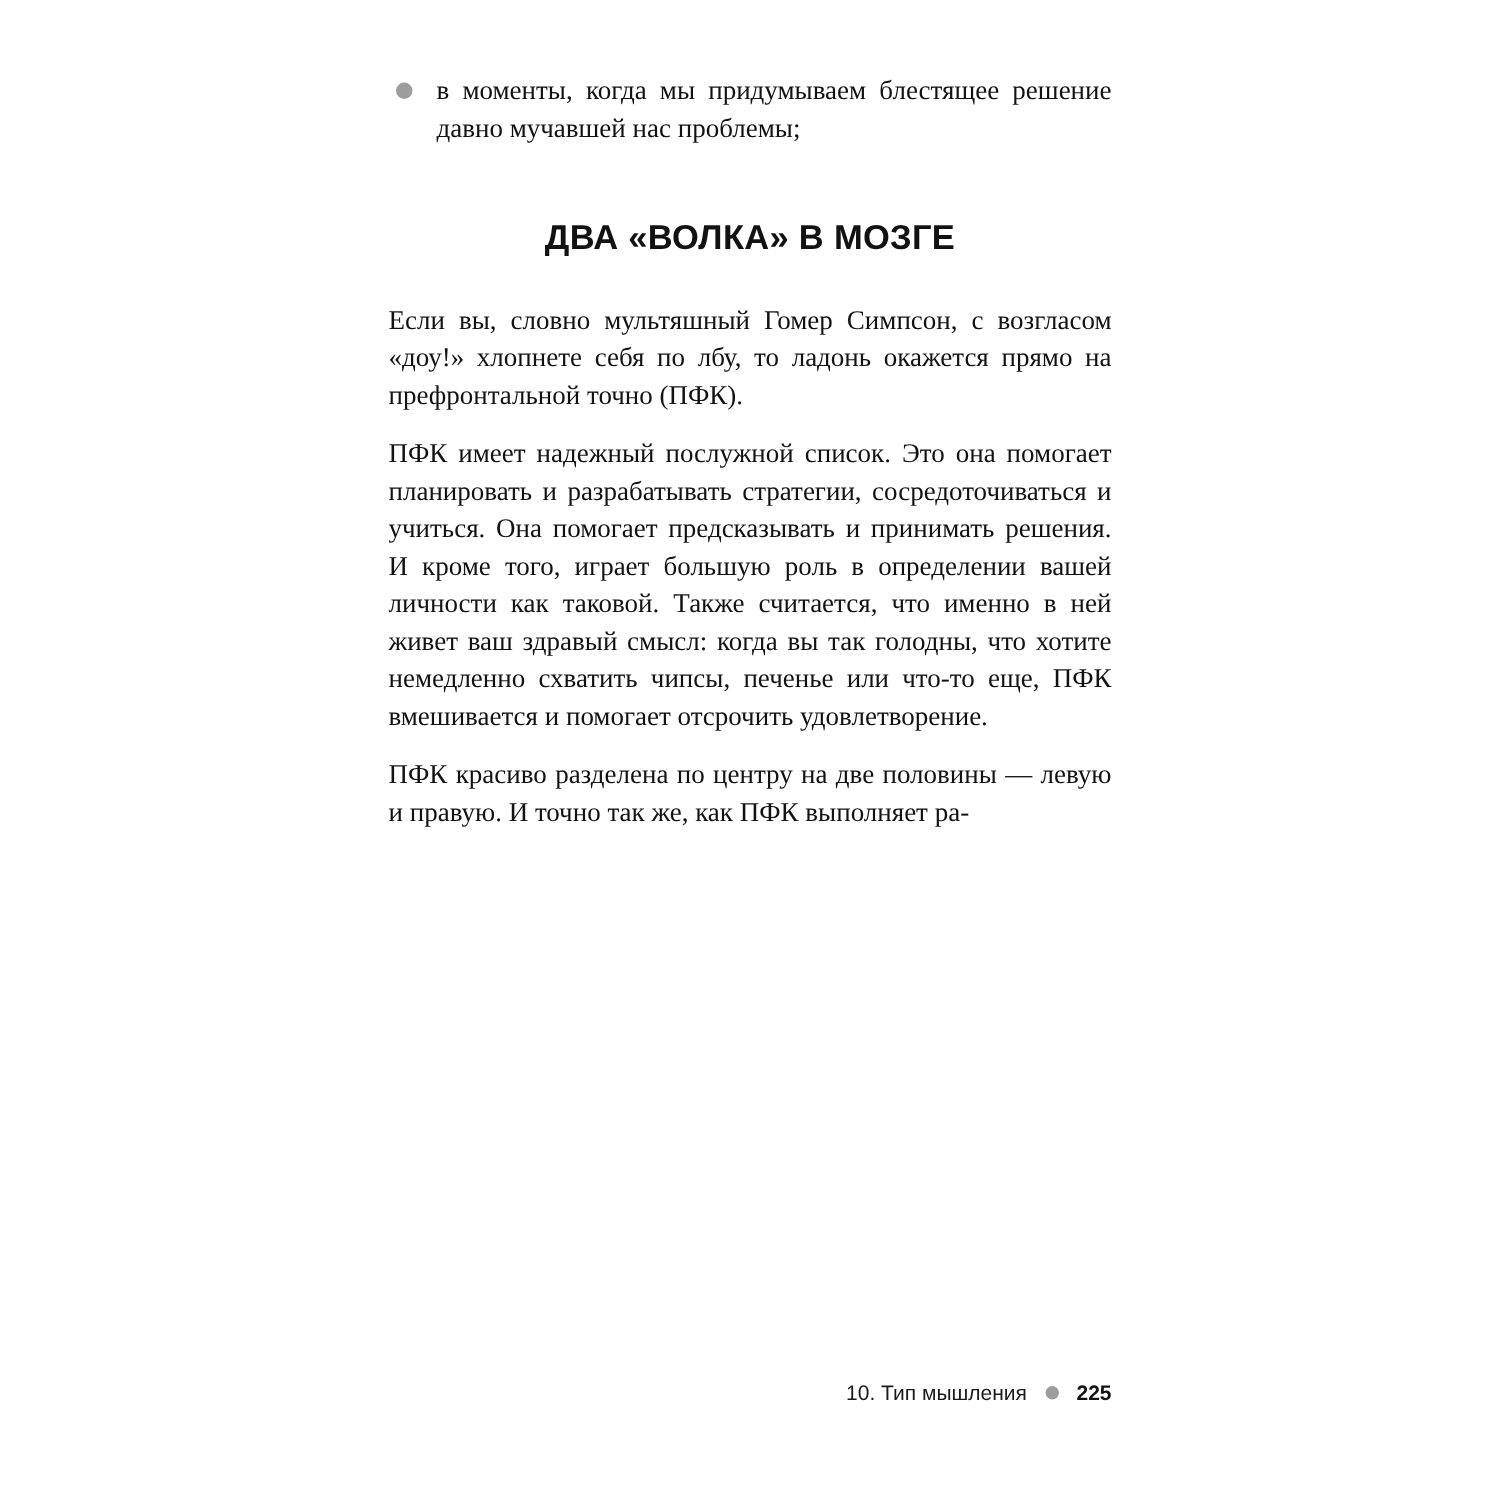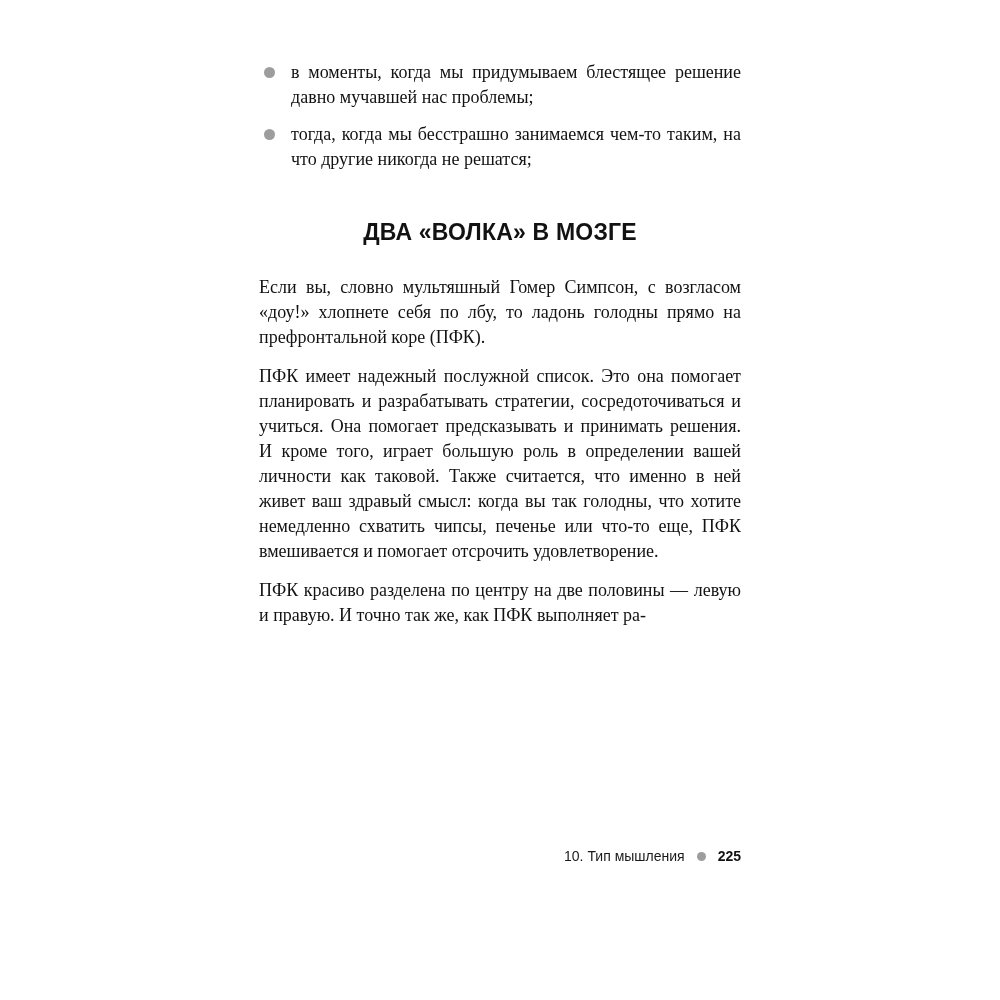--- a/index.html
+++ b/index.html
@@ -12,21 +12,21 @@
   .page {
     position: relative;
     width: 1000px;
     height: 1000px;
     background: #ffffff;
     color: #121212;
     overflow: hidden;
   }
   .column {
     width: 482px;
-    margin: 16px auto;
+    margin: 4px auto;
     padding-top: 44px;
     font-size: 18px;
     line-height: 25px;
     text-align: justify;
   }
   .bullets {
     list-style: none;
     margin: 0;
     padding: 0;
   }
@@ -56,21 +56,21 @@
     font-family: "Liberation Sans", "DejaVu Sans", sans-serif;
     font-weight: 700;
     font-size: 23px;
     line-height: 32px;
     color: #121212;
     letter-spacing: 0.2px;
   }
   .heading .hline { display: block; }
   .footer {
     position: absolute;
-    top: 848px;
+    top: 920px;
     left: 0;
     width: 1000px;
     display: flex;
     justify-content: flex-end;
     align-items: center;
     padding-right: 259px;
     box-sizing: border-box;
     gap: 12px;
     font-family: "Liberation Sans", "DejaVu Sans", sans-serif;
   }
@@ -94,32 +94,28 @@
 <body>
 
 <div class="page">
   <div class="column">
 
     <ul class="bullets">
       <li class="bullet-item">
         <span class="dot"></span>
         <span class="bullet-text">в моменты, когда мы придумываем блестящее решение давно мучавшей нас проблемы;</span>
       </li>
-      <li class="bullet-item">
-        <span class="dot"></span>
-        <span class="bullet-text">тогда, когда мы бесстрашно занимаемся чем-то таким, на что другие никогда не решатся;</span>
-      </li>
     </ul>
 
 
     <h1 class="heading">
       <span class="hline">ДВА «ВОЛКА» В МОЗГЕ</span>
     </h1>
 
-    <p class="para">Если вы, словно мультяшный Гомер Симпсон, с возгласом «доу!» хлопнете себя по лбу, то ладонь голодны прямо на префронтальной коре (ПФК).</p>
+    <p class="para">Если вы, словно мультяшный Гомер Симпсон, с возгласом «доу!» хлопнете себя по лбу, то ладонь окажется прямо на префронтальной точно (ПФК).</p>
     <p class="para">ПФК имеет надежный послужной список. Это она помогает планировать и разрабатывать стратегии, сосредоточиваться и учиться. Она помогает предсказывать и принимать решения. И кроме того, играет большую роль в определении вашей личности как таковой. Также считается, что именно в ней живет ваш здравый смысл: когда вы так голодны, что хотите немедленно схватить чипсы, печенье или что-то еще, ПФК вмешивается и помогает отсрочить удовлетворение.</p>
     <p class="para">ПФК красиво разделена по центру на две половины — левую и правую. И точно так же, как ПФК выполняет ра-</p>
 
   </div>
 
   <div class="footer">
     <span class="chapter">10. Тип мышления</span>
     <span class="fdot"></span>
     <span class="pagenum">225</span>
   </div>

